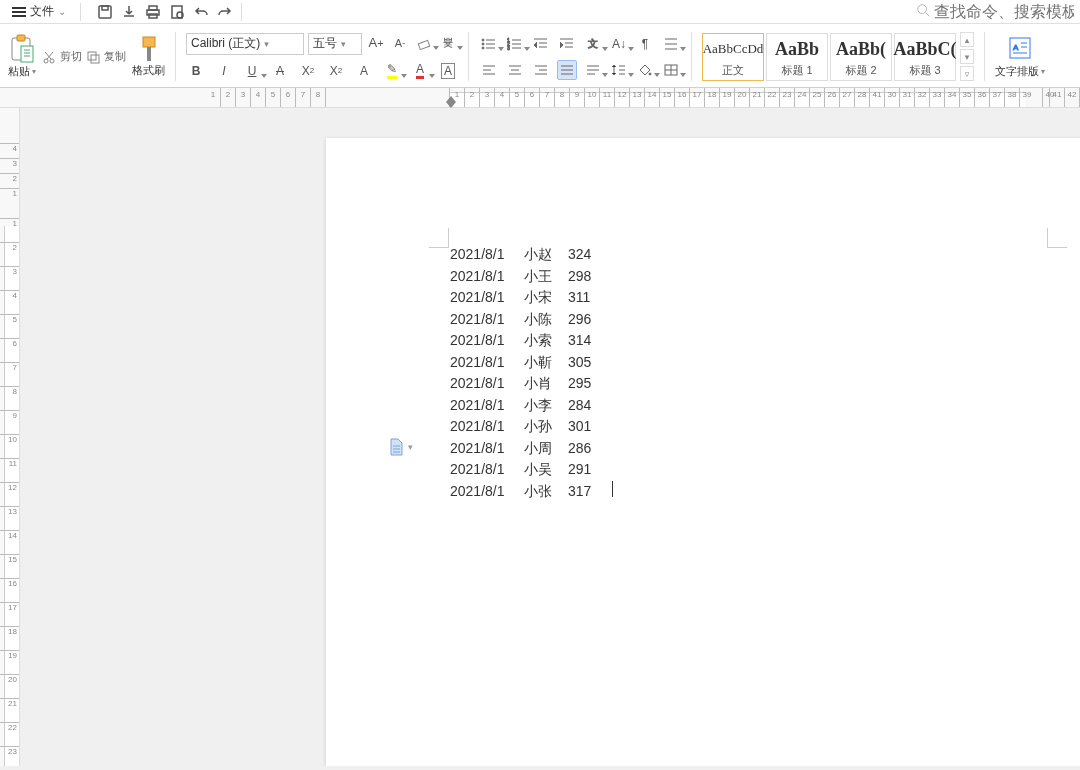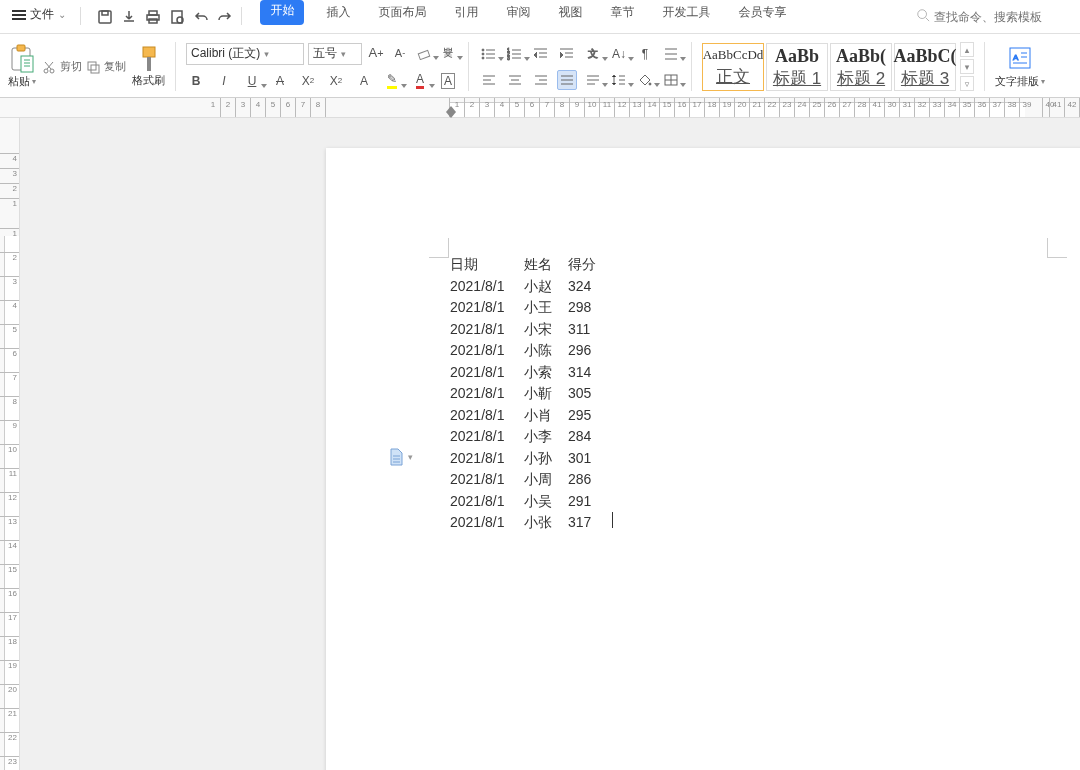--- a/index.html
+++ b/index.html
@@ -7,23 +7,23 @@
     font-family: "Microsoft YaHei", "SimSun", sans-serif;
     background: #f0f0f0;
     width: 1080px;
     height: 770px;
     overflow: hidden;
     font-size: 12px;
     color: #333;
   }
   .menubar {
     background: #fff;
-    height: 34px;
+    height: 24px;
     display: flex;
-    align-items: flex-end;
+    align-items: center;
     padding: 8px 6px;
     border-bottom: 1px solid #e0e0e0;
     gap: 2px;
   }
   .file-btn {
     display: flex;
     align-items: center;
     gap: 4px;
     padding: 2px 6px;
     cursor: pointer;
@@ -31,21 +31,21 @@
   .file-btn .ham { width: 14px; height: 2px; background:#333; box-shadow: 0 -4px 0 #333, 0 4px 0 #333; }
   .file-btn .chev { font-size: 10px; color: #888; }
   .qa-icons { display:flex; gap:8px; margin-left:8px; }
   .qa-ico { width:16px; height:16px; display:flex; align-items:center; justify-content:center; color:#555; cursor:pointer; }
   .qa-ico svg { width:16px; height:16px; stroke:#555; fill:none; stroke-width:1.5; }
   .divider-v { width:1px; height:18px; background:#ddd; margin:0 6px; }
   .tabs { display:flex; gap:16px; margin-left:10px; }
   .tab { padding: 4px 6px; cursor:pointer; color:#555; }
   .tab.active { background:#2d7bf4; color:#fff; border-radius:4px; padding:2px 10px; }
   .search-wrap { margin-left:auto; display:flex; align-items:center; gap:4px; color:#aaa; }
-  .search-wrap input { border:none; outline:none; font-size:12px; color:#666; width:140px; }
+  .search-wrap input { border:none; outline:none; font-size:16px; color:#666; width:140px; }
   .search-wrap .mag svg { width:14px; height:14px; stroke:#aaa; fill:none; }
 
   .ribbon {
     background:#fff;
     height:64px;
     display:flex;
     align-items:stretch;
     border-bottom:1px solid #d0d0d0;
     padding: 2px 4px 0 4px;
     gap:4px;
@@ -70,21 +70,21 @@
   .tbtn { width:20px; height:20px; display:flex; align-items:center; justify-content:center; cursor:pointer; color:#555; position:relative;}
   .tbtn.dd::after { content:""; border-left:3px solid transparent; border-right:3px solid transparent; border-top:4px solid #888; position:absolute; right:-5px; top:13px;}
   .para-block { display:flex; flex-direction:column; gap:6px; justify-content:center;}
   .para-row { display:flex; gap:6px; align-items:center;}
   .tbtn.active { background:#d6e4f7; border:1px solid #9abced; border-radius:2px;}
 
   .styles-block { display:flex; gap:2px; align-items:center;}
   .style-card { width:62px; height:48px; border:1px solid #ddd; display:flex; flex-direction:column; align-items:center; justify-content:space-between; cursor:pointer; padding:2px 0;}
   .style-card .prev { font-family: "Times New Roman", serif; font-size:13px; color:#333; flex:1; display:flex; align-items:center;}
   .style-card.big .prev { font-size:18px; font-weight:bold;}
-  .style-card .lbl { font-size:17px; color:#555;text-decoration:underline;}
+  .style-card .lbl { font-size:11px; color:#555;}
   .style-card.sel { border-color:#f5b84e;}
   .style-nav { display:flex; flex-direction:column; gap:2px; margin-left:2px;}
   .style-nav div { width:14px; height:15px; border:1px solid #ddd; display:flex; align-items:center; justify-content:center; font-size:9px; color:#888; cursor:pointer;}
 
   .layout-col { display:flex; flex-direction:column; align-items:center; justify-content:center; gap:0; cursor:pointer;}
   .layout-ico svg { width:26px; height:26px; stroke:#2d7bf4;}
   .layout-lbl { font-size:11px; display:flex; align-items:center; gap:2px;}
 
   .ruler-h {
     height:20px;
@@ -165,31 +165,20 @@
           <path d="M6 4L3 7l3 3M3 7h7a4 4 0 014 4"></path>
         </svg>
       </div>
     <div class="qa-ico">
         <svg viewBox="0 0 16 16">
           <path d="M10 4l3 3-3 3M13 7H6a4 4 0 00-4 4"></path>
         </svg>
       </div>
   </div>
   <div class="divider-v"></div>
-  <div class="tabs">
-    <div class="tab active">开始</div>
-    <div class="tab">插入</div>
-    <div class="tab">页面布局</div>
-    <div class="tab">引用</div>
-    <div class="tab">审阅</div>
-    <div class="tab">视图</div>
-    <div class="tab">章节</div>
-    <div class="tab">开发工具</div>
-    <div class="tab">会员专享</div>
-  </div>
   <div class="search-wrap">
     <span class="mag"><svg viewBox="0 0 16 16">
           <circle cx="7" cy="7" r="5"></circle>
           <line x1="11" y1="11" x2="15" y2="15"></line>
         </svg></span>
     <input placeholder="查找命令、搜索模板" style="">
   </div>
 </div>
 
 <div class="ribbon">
@@ -546,25 +535,20 @@
       <div class="page-badge">
         <svg viewBox="0 0 16 18">
             <path d="M3 1h7l4 4v12H3z" fill="#cfe2f7" stroke="#7aa3d6"></path>
             <line x1="5" y1="8" x2="12" y2="8" stroke="#7aa3d6"></line>
             <line x1="5" y1="11" x2="12" y2="11" stroke="#7aa3d6"></line>
             <line x1="5" y1="14" x2="12" y2="14" stroke="#7aa3d6"></line>
           </svg>
         <span class="dd">▾</span>
       </div>
       <div class="doc-content">
-        <div class="doc-row header-row">
-          <span class="col1">日期</span>
-          <span class="col2">姓名</span>
-          <span class="col3">得分</span>
-        </div>
         <div id="doc-rows">
             <div class="doc-row"><span class="col1">2021/8/1</span><span class="col2">小赵</span><span class="col3">324</span></div>
             <div class="doc-row"><span class="col1">2021/8/1</span><span class="col2">小王</span><span class="col3">298</span></div>
             <div class="doc-row"><span class="col1">2021/8/1</span><span class="col2">小宋</span><span class="col3">311</span></div>
             <div class="doc-row"><span class="col1">2021/8/1</span><span class="col2">小陈</span><span class="col3">296</span></div>
             <div class="doc-row"><span class="col1">2021/8/1</span><span class="col2">小索</span><span class="col3">314</span></div>
             <div class="doc-row"><span class="col1">2021/8/1</span><span class="col2">小靳</span><span class="col3">305</span></div>
             <div class="doc-row"><span class="col1">2021/8/1</span><span class="col2">小肖</span><span class="col3">295</span></div>
             <div class="doc-row"><span class="col1">2021/8/1</span><span class="col2">小李</span><span class="col3">284</span></div>
             <div class="doc-row"><span class="col1">2021/8/1</span><span class="col2">小孙</span><span class="col3">301</span></div>

